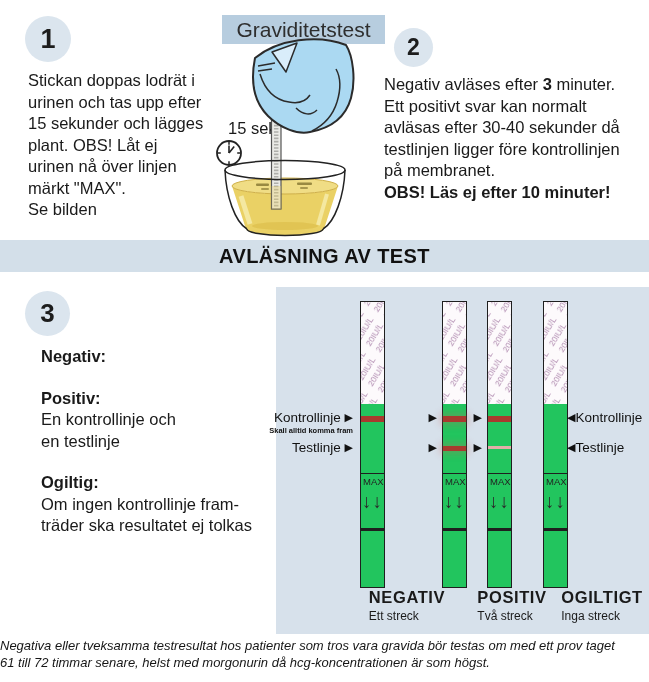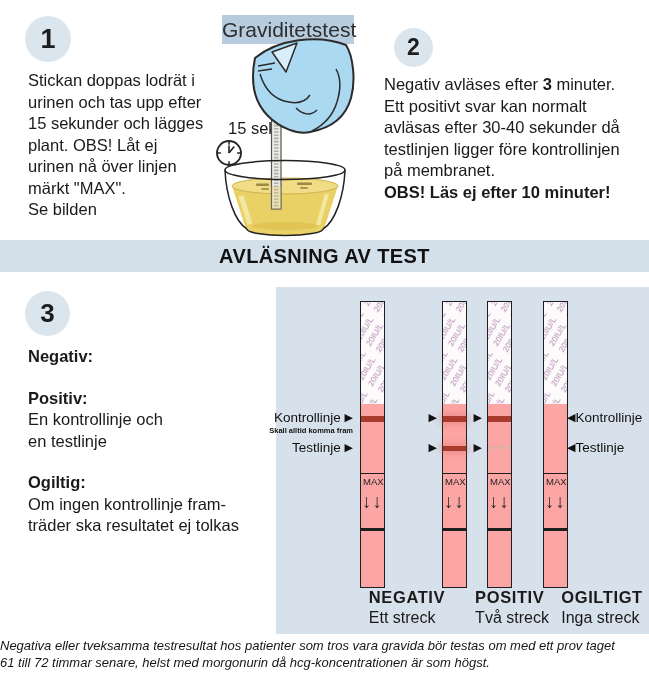--- a/index.html
+++ b/index.html
@@ -7,39 +7,39 @@
         font-family:"Liberation Sans",sans-serif;color:#1a1a1a;}
   .abs{position:absolute;}
 
   
   .circle{position:absolute;border-radius:50%;background:#dbe5ee;color:#1d1d1d;
           font-weight:bold;display:flex;align-items:center;justify-content:center;}
   .circle.c1{left:25px;top:16px;width:46px;height:46px;font-size:27px;}
   .circle.c2{left:394px;top:28px;width:39px;height:39px;font-size:23px;}
   .circle.c3{left:25px;top:291px;width:45px;height:45px;font-size:26px;}
 
-  .title-box{position:absolute;left:222px;top:15px;width:132px;height:29px;
+  .title-box{position:absolute;left:222px;top:15px;width:163px;height:29px;
              background:#b7cddf;color:#2e2e2e;font-size:21px;line-height:29px;text-align:center;}
 
   .step-text{position:absolute;font-size:16.5px;line-height:21.5px;}
   .step1{left:28px;top:70px;width:215px;}
   .step2{left:384px;top:74px;width:258px;}
   .bold{font-weight:bold;}
 
   .timer-label{position:absolute;left:228px;top:119px;font-size:16.5px;}
 
   .band{position:absolute;left:0;top:240px;width:649px;height:32px;background:#d3dfe9;
         text-align:center;font-size:20px;font-weight:bold;line-height:32px;letter-spacing:.4px;color:#111;}
 
   .step3{left:28px;top:346px;width:240px;}
-  .step3 .blk{margin-bottom:20px;}
+  .step3 .blk{margin-bottom:20px;margin-left:13px;}
 
   
   .panel{position:absolute;left:276px;top:287px;width:373px;height:347px;background:#d7e1eb;}
-  .stick{position:absolute;top:14px;width:25px;height:287px;background:#fca5a5;
+  .stick{position:absolute;top:14px;width:25px;height:287px;background:#22c55e;
          border:1.5px solid #1f1f1f;box-sizing:border-box;}
   .stick.s1{left:84px;} .stick.s2{left:166px;} .stick.s3{left:211px;} .stick.s4{left:267px;}
   .strip-pattern{position:absolute;left:0;top:0;width:100%;height:102px;display:block;background:#fdfafc;}
   .line{position:absolute;left:0;right:0;}
   .line.ctrl{top:114px;height:6px;}
   .line.test{top:144px;height:5px;}
   .lv-strong{background:#a93a2e;}
   .lv-faint{background:#e3aea8;height:3px !important;}
   .halo .line.ctrl,.halo .line.test{box-shadow:0 0 7px 3px rgba(205,95,85,.30);}
   .max-row{position:absolute;left:0;right:0;top:171px;border-top:1.5px solid #1f1f1f;
@@ -54,21 +54,21 @@
   .lbl-note{top:139px;right:296px;font-size:7.5px;font-weight:bold;text-align:right;}
   .lbl-test-l{top:153px;right:296px;text-align:right;}
   .lbl-kontroll-r{top:123px;left:291px;}
   .lbl-test-r{top:153px;left:291px;}
   .midarrow{position:absolute;font-size:11px;color:#111;}
   .ma-s2c{top:124px;right:212px;} .ma-s2t{top:154px;right:212px;}
   .ma-s3c{top:124px;right:167px;} .ma-s3t{top:154px;right:167px;}
 
   .result{position:absolute;text-align:left;transform:translateX(-50%);white-space:nowrap;margin-left:35px;}
   .result .name{font-weight:bold;font-size:16.5px;letter-spacing:.6px;}
-  .result .sub{font-size:16px;margin-top:2px;}
+  .result .sub{font-size:12px;margin-top:2px;}
   .result.r1{left:96px;top:301px;} .result.r2{left:201px;top:301px;} .result.r3{left:291px;top:301px;}
 
   .footnote{position:absolute;left:0;top:637px;width:649px;text-align:left;
             font-style:italic;font-size:13px;line-height:17px;color:#161616;}
 </style>
 </head>
 <body>
 
 <div class="page">
 

